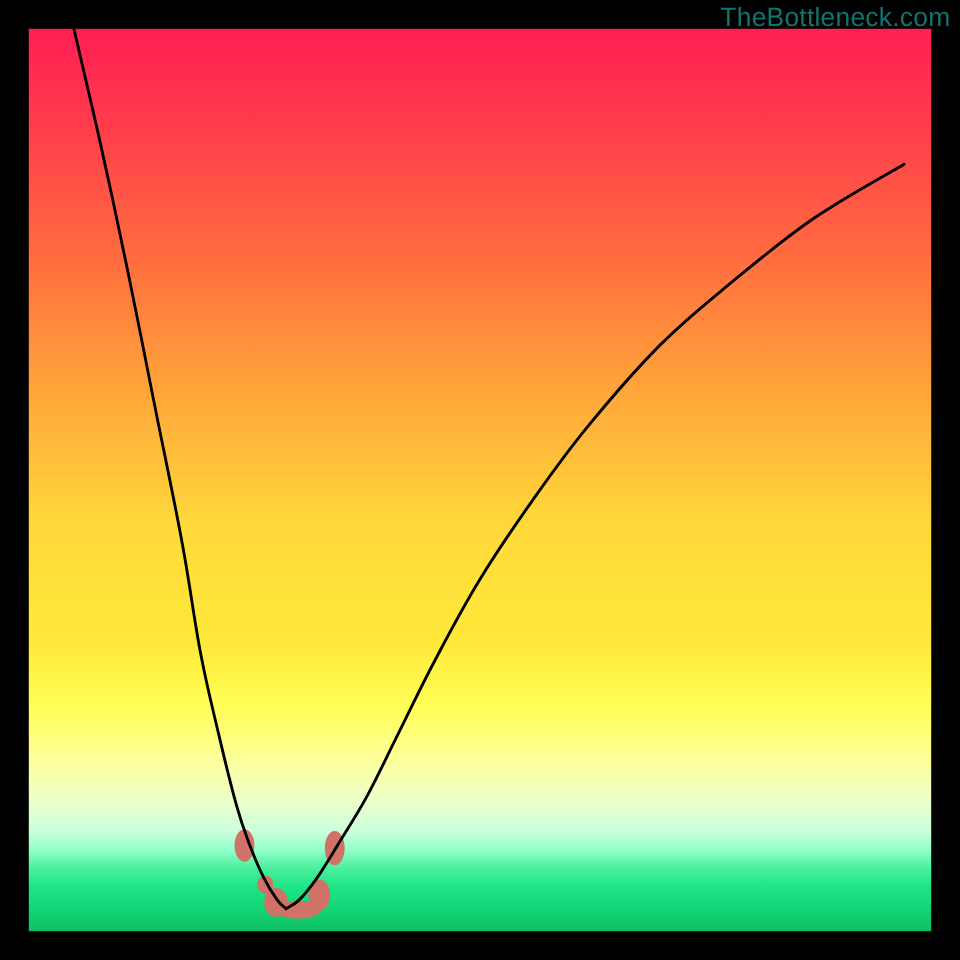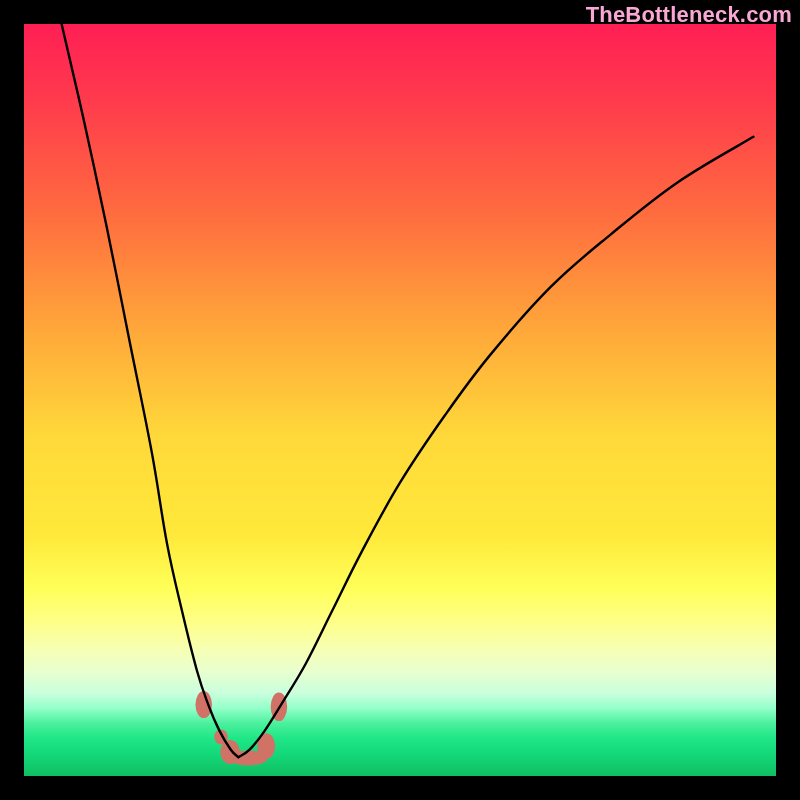--- a/index.html
+++ b/index.html
@@ -32,23 +32,23 @@
       #93ffc9 91%,
       #4bf09e 93%,
       #1fe686 95%,
       #14d97a 97%,
       #0fbf62 100%);
   }
   .watermark {
     position: absolute;
     top: 2px;
     right: 8px;
-    color: #f9a8d4;
+    color: #0f766e;
     font-size: 22px;
-    font-weight: 700;
+    font-weight: 400;
     letter-spacing: 0.2px;
     z-index: 5;
     user-select: none;
   }
   svg {
     position: absolute;
     left: 0;
     top: 0;
   }
   .curve {

